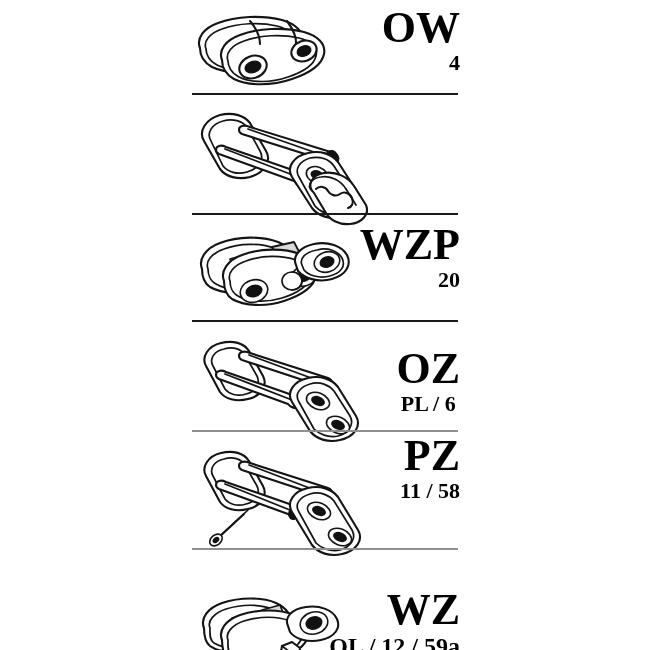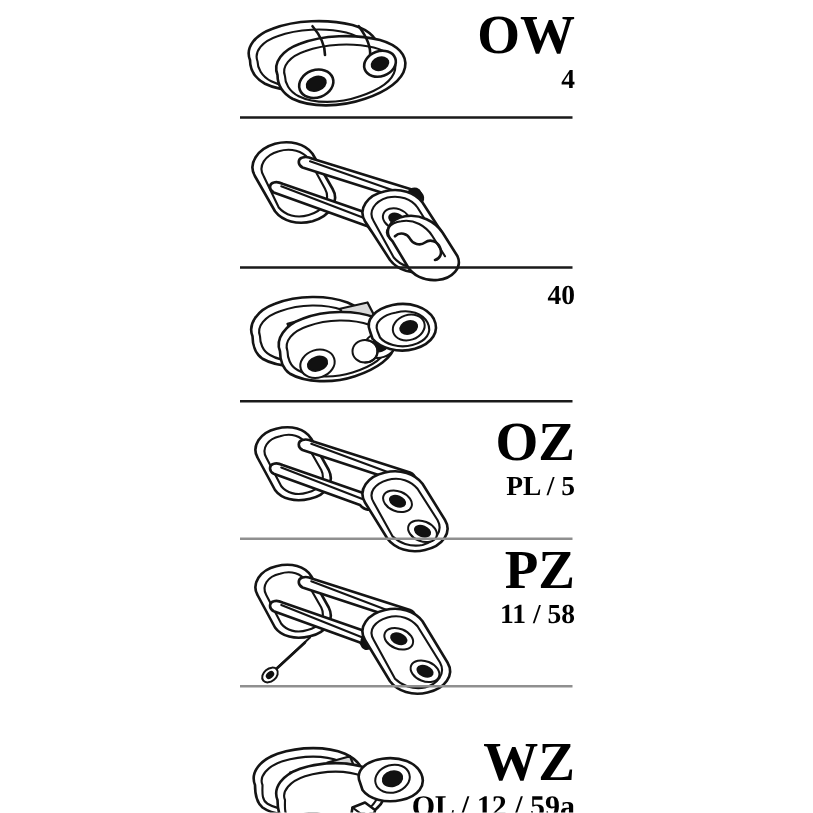--- a/index.html
+++ b/index.html
@@ -153,21 +153,22 @@
         <path class="fillw" d="M100 46 C96 37 104 28 118 25 C132 22 146 27 151 36 C156 46 150 56 136 60 C122 64 108 59 102 52 Z"></path>
         <path class="ln-thin" d="M106 46 C103 39 110 33 121 31 C132 28 142 32 146 39 C150 47 145 54 134 57 C123 60 112 56 108 51 Z"></path>
         <ellipse class="fillw-thin" cx="131" cy="43" rx="13" ry="10" transform="rotate(-18 131 43)"></ellipse>
         <ellipse class="fillk" cx="131" cy="43" rx="7" ry="5" transform="rotate(-18 131 43)"></ellipse>
 
         <ellipse class="fillw-thin" cx="96" cy="62" rx="10" ry="9"></ellipse>
         <path class="ln-thin" d="M96 53 C102 53 106 57 106 62 C106 67 102 71 96 71"></path>
       </svg>
     </div>
     <div class="labels" style="top:8px;">
-      <span class="sub">40</span>
+      <span class="code">WZP</span>
+      <span class="sub">20</span>
     </div>
     <div class="divider" style="top:105px;"></div>
   </div>
 
   <div class="row" style="top:322px;height:112px;">
     <div class="art" style="left:196px;top:8px;">
       <svg width="175" height="100" viewBox="0 0 175 100" aria-hidden="true">
 
         <path class="fillw" d="M10 36 C5 27 12 16 25 13 C37 10 48 13 53 21 L67 46 C72 56 65 66 52 69 C40 72 29 69 24 62 Z"></path>
         <path class="ln-thin" d="M17 36 C13 29 18 21 28 19 C37 16 45 19 49 25 L61 46 C65 54 59 62 50 64 C41 67 33 64 29 59 Z"></path>
@@ -181,23 +182,23 @@
         <path class="ln-thin" d="M98 68 C103 69 106 72 105 75"></path>
 
         <path class="fillw" d="M96 72 C90 62 98 51 112 48 C124 45 136 49 142 57 L160 86 C166 96 158 107 144 110 C132 113 120 109 114 101 Z"></path>
         <path class="ln-thin" d="M103 72 C98 64 104 57 114 54 C124 51 133 55 138 61 L154 86 C159 95 152 103 142 106 C132 108 123 104 118 99 Z"></path>
         <ellipse class="fillw-thin" cx="122" cy="71" rx="12" ry="8" transform="rotate(22 122 71)"></ellipse>
         <ellipse class="fillk" cx="122" cy="71" rx="6.5" ry="4" transform="rotate(22 122 71)"></ellipse>
         <ellipse class="fillw-thin" cx="142" cy="95" rx="12" ry="8" transform="rotate(22 142 95)"></ellipse>
         <ellipse class="fillk" cx="142" cy="95" rx="6.5" ry="4" transform="rotate(22 142 95)"></ellipse>
       </svg>
     </div>
-    <div class="labels" style="top:10px;">
+    <div class="labels" style="top:25px;text-align:center;">
       <span class="code">OZ</span>
-      <span class="sub">PL / 5</span>
+      <span class="sub">PL / 6</span>
     </div>
     <div class="divider soft" style="top:108px;"></div>
   </div>
 
   <div class="row" style="top:434px;height:116px;">
     <div class="art" style="left:196px;top:8px;">
       <svg width="185" height="110" viewBox="0 0 185 110" aria-hidden="true">
 
         <path class="fillw" d="M10 34 C5 25 12 14 25 11 C37 8 48 11 53 19 L67 44 C72 54 65 64 52 67 C40 70 29 67 24 60 Z"></path>
         <path class="ln-thin" d="M17 34 C13 27 18 19 28 17 C37 14 45 17 49 23 L61 44 C65 52 59 60 50 62 C41 65 33 62 29 57 Z"></path>

